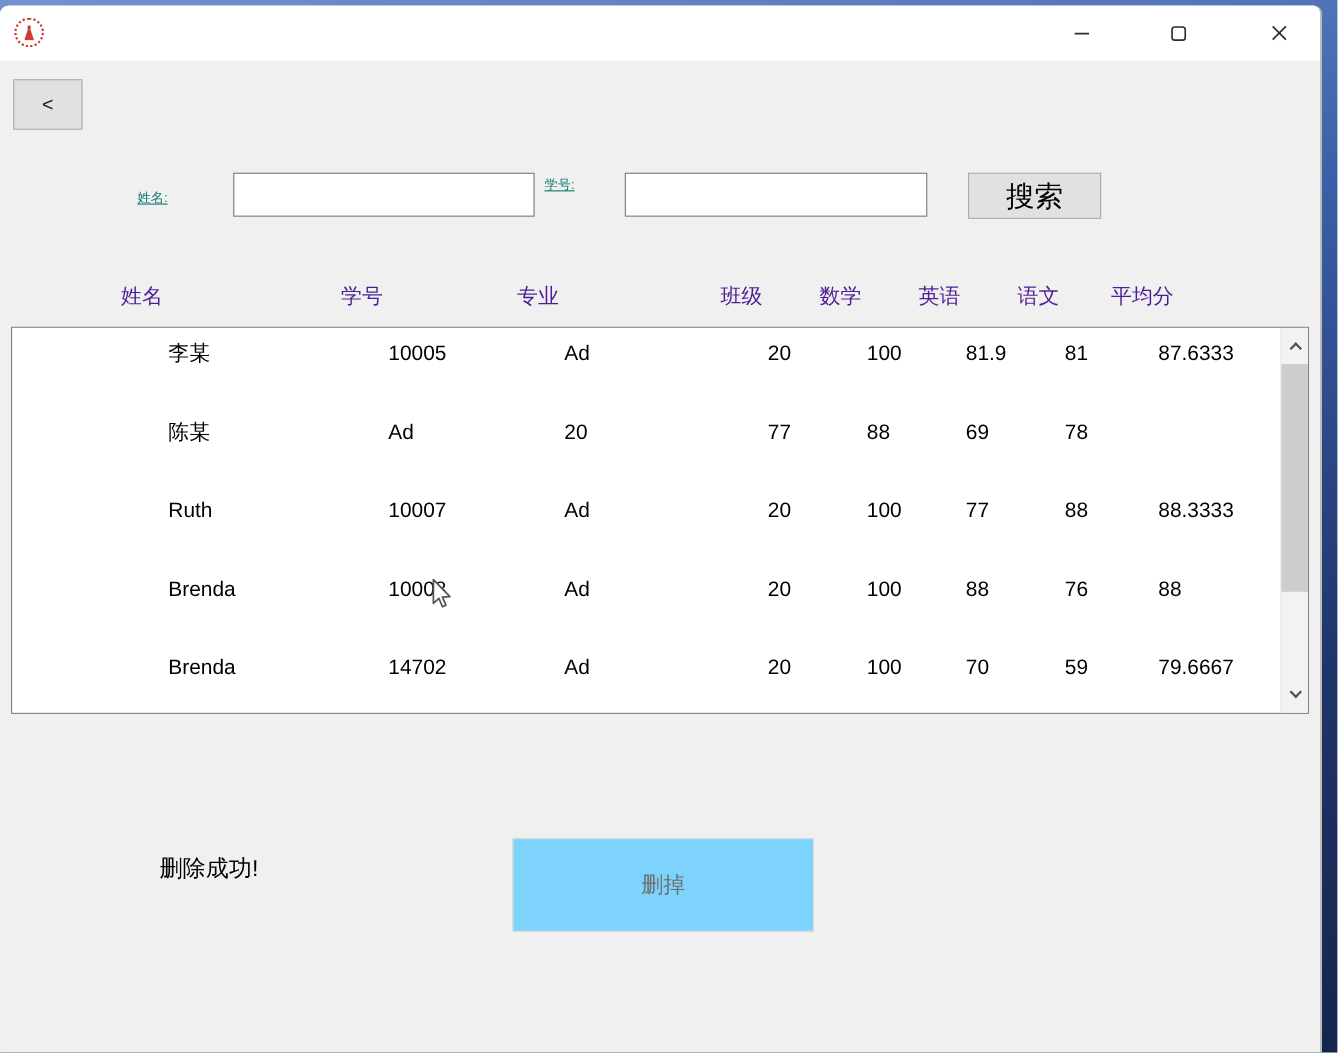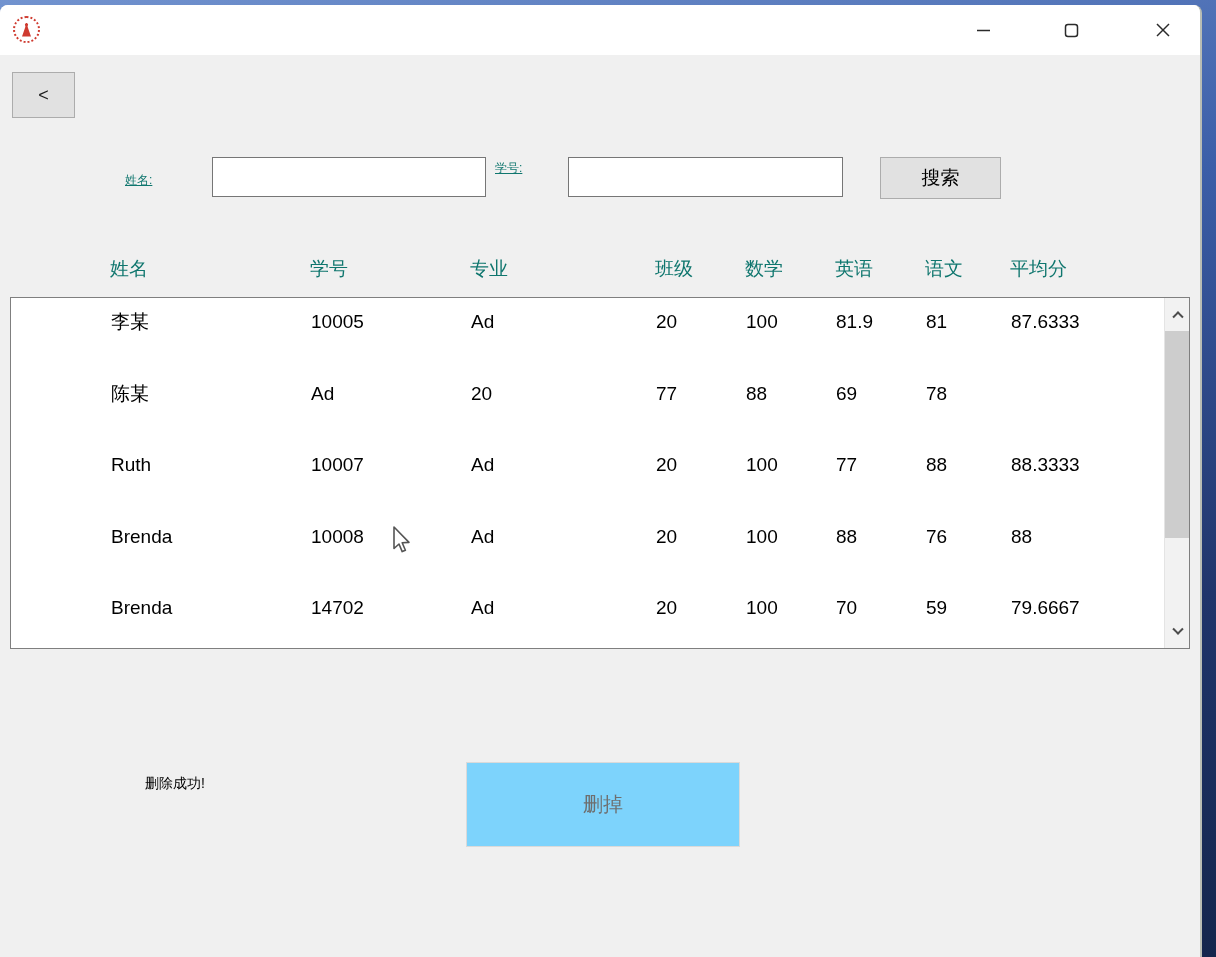--- a/index.html
+++ b/index.html
@@ -45,58 +45,58 @@
   }
 
   .label { position:absolute; font-size:12px; color:#0f766e; line-height:30px;text-decoration:underline; }
   .text-input {
     position:absolute; height:40px; background:#fff; border:1px solid #767676;
     font-size:18px; padding:0 8px; font-family:inherit;
   }
   .search-btn {
     position:absolute; left:880px; top:152px; width:121px; height:42px;
     background:#e1e1e1; border:1px solid #acacac;
-    font-size:19px; color:#000; font-family:inherit;
+    font-size:26px; color:#000; font-family:inherit;
   }
 
   
   .cols {
     display:grid;
     grid-template-columns:200px 160px 185px 90px 90px 90px 85px auto;
     padding-left:100px;
   }
   .theader {
     position:absolute; left:10px; top:248px; width:1153px; height:32px;
-    font-size:19px; color:#0f766e; align-items:center;
+    font-size:19px; color:#4c1d95; align-items:center;
   }
   .tbox {
     position:absolute; left:10px; top:292px; width:1180px; height:352px;
     background:#fff; border:1px solid #7f7f7f; overflow:hidden;
   }
-  .tbody { position:absolute; left:0; top:0; right:25px; bottom:0; }
+  .tbody { position:absolute; left:0; top:0; right:25px; bottom:0;padding-left:42px; }
   .trow { height:71.5px; padding-top:10px; font-size:19px; color:#000; line-height:28px; }
 
   
   .vscroll {
     position:absolute; top:0; right:0; width:25px; height:100%;
     background:#f2f2f2; border-left:1px solid #e4e4e4;
   }
   .scroll-arrow {
     position:absolute; left:0; width:25px; height:32px;
     display:flex; align-items:center; justify-content:center;
   }
   .scroll-arrow.up { top:0; }
   .scroll-arrow.down { bottom:0; }
   .chev { width:8px; height:8px; border-right:2px solid #4d4d4d; border-bottom:2px solid #4d4d4d; }
   .chev.up { transform:rotate(-135deg) translate(-2px,-2px); }
   .chev.down { transform:rotate(45deg) translate(-2px,-2px); }
   .scroll-thumb { position:absolute; left:0; top:33px; width:25px; height:207px; background:#cdcdcd; }
 
   
-  .status-text { position:absolute; left:145px; top:770px; font-size:14px; color:#000; }
+  .status-text { position:absolute; left:145px; top:770px; font-size:21px; color:#000; }
   .delete-btn {
     position:absolute; left:466px; top:757px; width:274px; height:85px;
     background:#7dd3fc; border:1px solid #dadada;
     font-size:20px; color:#6e6e6e; font-family:inherit;
   }
 
   .cursor { position:absolute; left:388px; top:524px; pointer-events:none; }
 </style>
 </head>
 <body>

